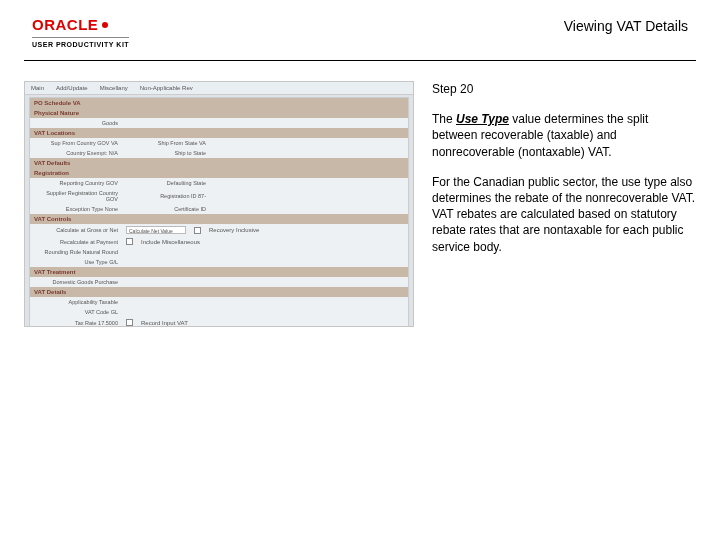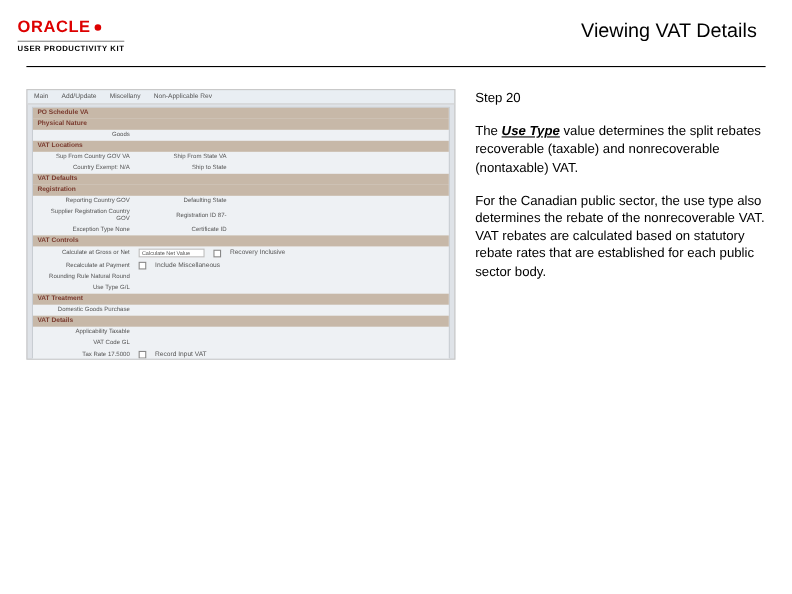--- a/index.html
+++ b/index.html
@@ -4,28 +4,28 @@
 <style>
   * { margin: 0; padding: 0; box-sizing: border-box; }
   body {
     width: 720px; height: 540px;
     font-family: Arial, Helvetica, sans-serif;
     background: #fff; color: #000;
     position: relative;
   }
   .header {
     display: flex; justify-content: space-between; align-items: flex-start;
-    padding: 16px 32px 8px 16px;
+    padding: 16px 32px 8px 32px;
   }
   .brand { display: flex; flex-direction: column; }
   .brand-logo { display:flex; align-items:center; gap:4px; }
   .brand-word { color:#d00; font-weight:bold; font-size:15px; letter-spacing:0.5px; }
   .brand-dot { width:6px; height:6px; border-radius:50%; background:#d00; }
   .brand-sub { font-size:7px; letter-spacing:0.5px; font-weight:bold; margin-top:4px; border-top:1px solid #888; padding-top:3px; }
-  .page-title { font-size:18px; margin-top:2px; }
+  .page-title { font-size:14px; margin-top:2px; }
   .divider { border:none; border-top:1px solid #000; margin:4px 24px 8px 24px; }
   .content { display:flex; padding:12px 24px 0 24px; gap:18px; }
   .screenshot {
     width:390px; height:246px;
     background:#dfe3e8;
     border:1px solid #c6c6c6;
     position:relative;
     font-size:6px; color:#555;
     overflow:hidden;
   }
@@ -129,17 +129,17 @@
         <span class="ss-check"></span>
         <span>Record Input VAT</span>
       </div>
 
     </div>
   </div>
 
   <div class="text-col">
     <p class="step">Step 20</p>
     <p>
-      <span>The </span><span class="bold underline">Use Type</span><span> value determines the split rebates recoverable (taxable) and nonrecoverable (nontaxable) VAT.</span>
+      <span>The </span><span class="bold underline">Use Type</span><span> value determines the split between recoverable (taxable) and nonrecoverable (nontaxable) VAT.</span>
     </p>
-    <p>For the Canadian public sector, the use type also determines the rebate of the nonrecoverable VAT. VAT rebates are calculated based on statutory rebate rates that are established for each public sector body.</p>
+    <p>For the Canadian public sector, the use type also determines the rebate of the nonrecoverable VAT. VAT rebates are calculated based on statutory rebate rates that are nontaxable for each public service body.</p>
   </div>
 </div>
 
 </body></html>

